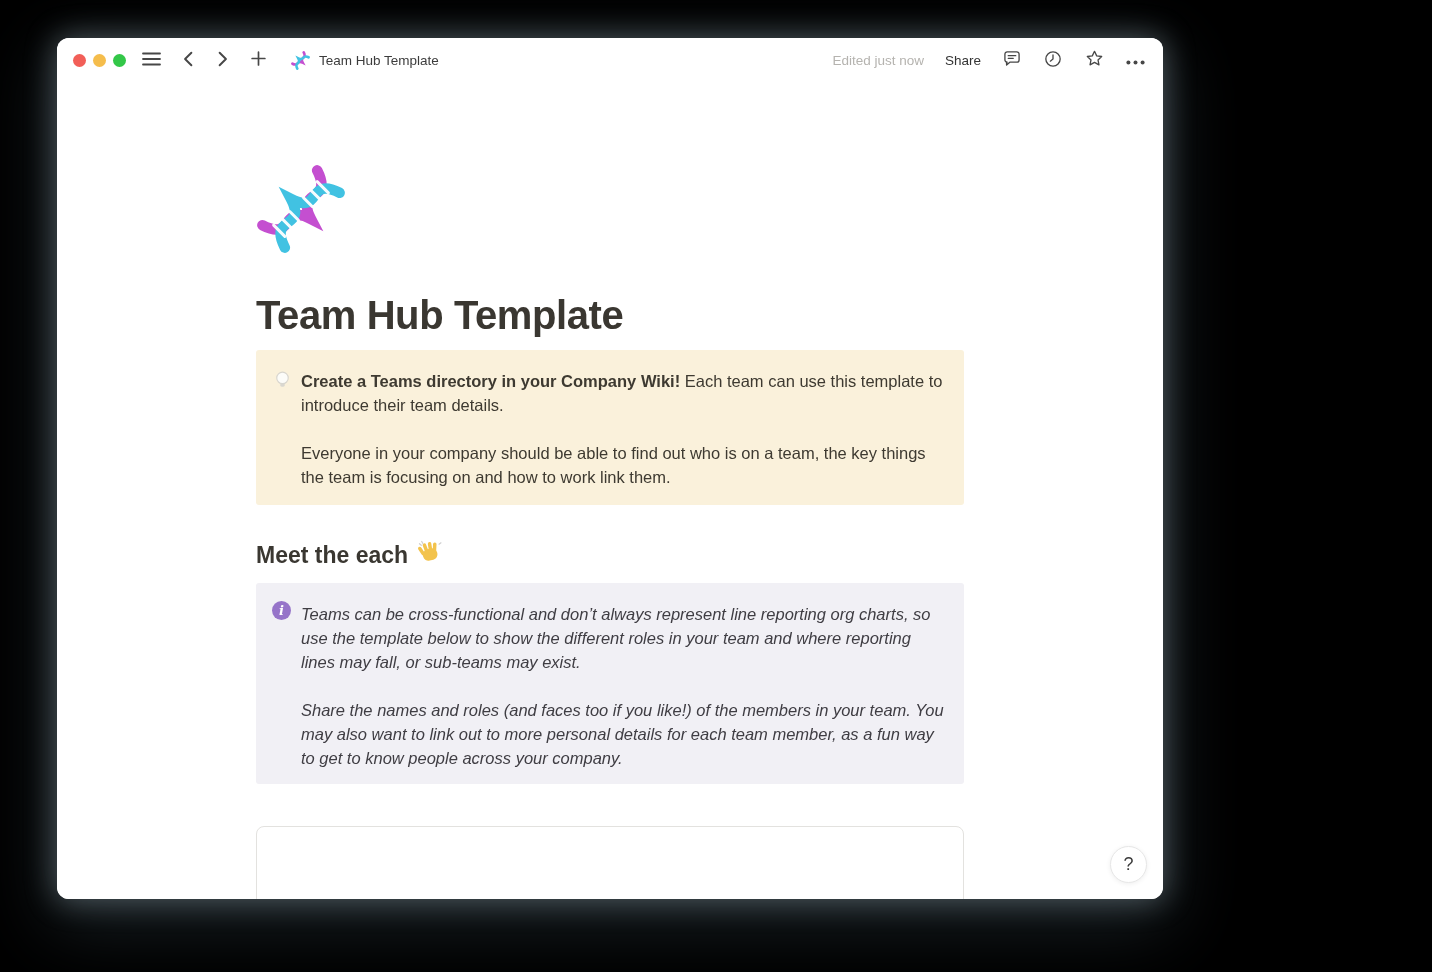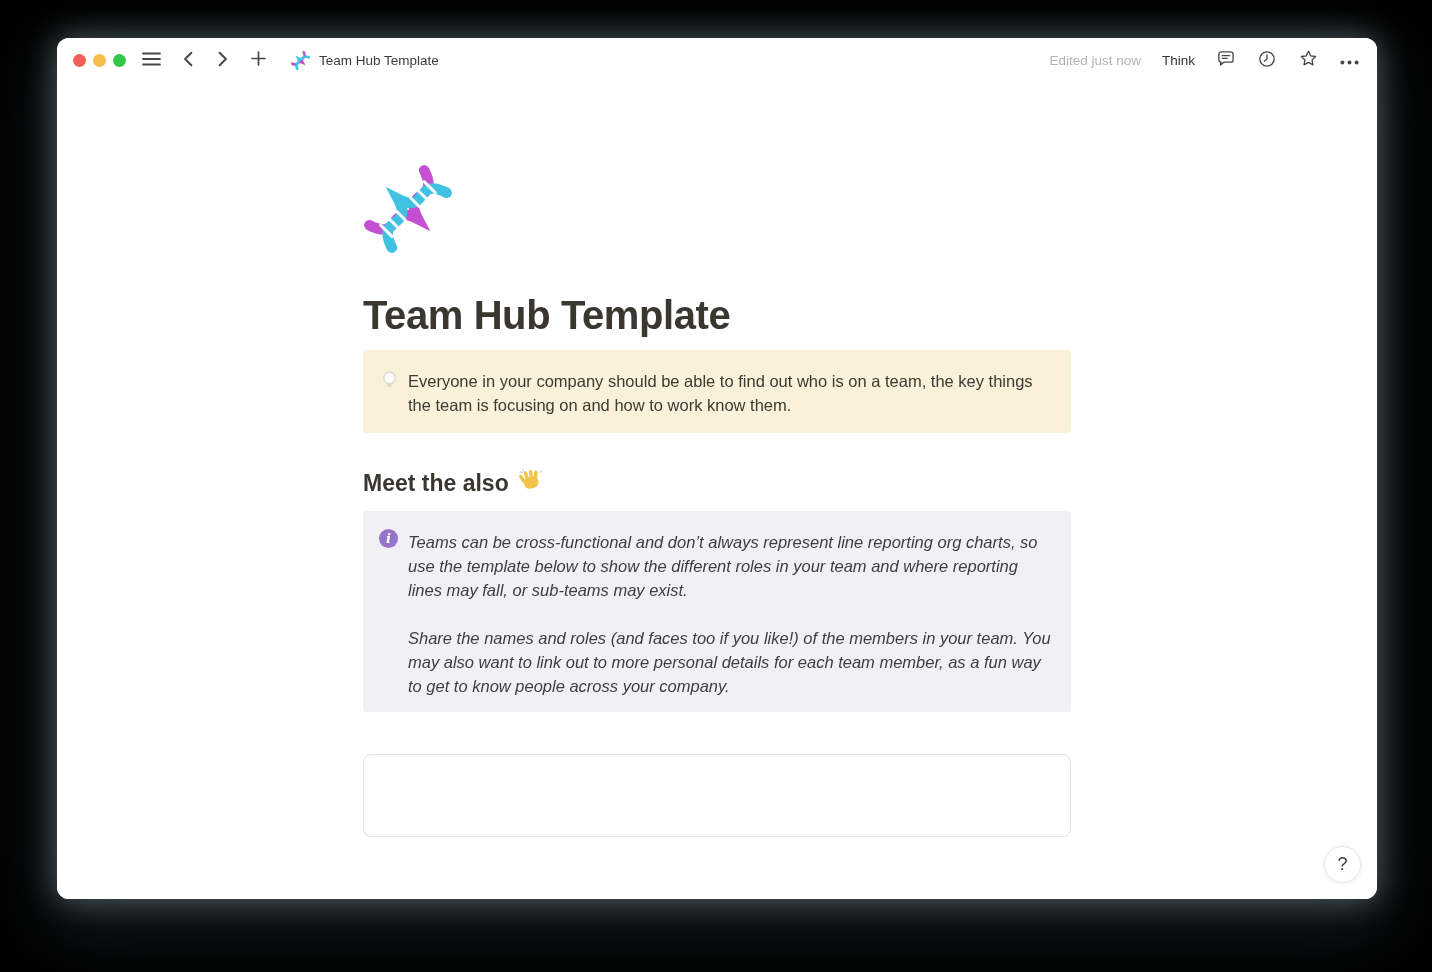--- a/index.html
+++ b/index.html
@@ -1,21 +1,21 @@
 <!DOCTYPE html>
 <html><head>
 <meta charset="utf-8">
 <style>
   html,body{margin:0;padding:0;}
   body{
     width:1432px;height:972px;background:#000;position:relative;overflow:hidden;
     font-family:"Liberation Sans", sans-serif;
   }
   .window{
-    position:absolute;left:57px;top:38px;width:1320px;height:861px;
+    position:absolute;left:57px;top:38px;width:1106px;height:861px;
     background:#fff;border-radius:12px;overflow:hidden;
     box-shadow:0 0 30px 2px rgba(150,170,180,.45), 0 20px 70px 10px rgba(70,90,100,.35);
   }
   
   .titlebar{
     display:flex;align-items:center;height:44px;padding:0 18px 0 16px;
     background:#fff;
   }
   .traffic{display:flex;gap:7px;margin-right:16px;}
   .light{width:13px;height:13px;border-radius:50%;}
@@ -115,21 +115,21 @@
             <path d="M32 8 C70 20 30 38 66 50 C30 62 70 80 32 92" stroke="#c44fd0" stroke-width="14"></path>
             <path d="M68 8 C30 20 70 38 34 50 C70 62 30 80 68 92" stroke="#41c2e2" stroke-width="14"></path>
           </g>
         </svg>
       </span>
       <span class="tb-title">Team Hub Template</span>
     </div>
 
     <div class="tb-right">
       <span class="edited">Edited just now</span>
-      <button class="share tb-btn" style="margin-left:0">Think</button>
+      <button class="share tb-btn" style="margin-left:0">Share</button>
       <button class="tb-btn" style="margin-left:0">
         <span>
           <svg width="20" height="20" viewBox="0 0 24 24" fill="none" stroke="#474747" stroke-width="1.6" stroke-linejoin="round" stroke-linecap="round">
             <path d="M3.5 6.2A2.7 2.7 0 0 1 6.2 3.5h11.6a2.7 2.7 0 0 1 2.7 2.7v6.9a2.7 2.7 0 0 1-2.7 2.7H9.4l-3.9 3.4v-3.4h.7a2.7 2.7 0 0 1-2.7-2.7z"></path>
             <path d="M7.5 8h9M7.5 11.2h6"></path>
           </svg>
         </span>
       </button>
       <button class="tb-btn" style="margin-left:0">
         <span>
@@ -175,25 +175,26 @@
 
       <h1 class="page-title">Team Hub Template</h1>
 
       <div class="callout tip">
         <span class="co-icon">
           <svg width="23" height="23" viewBox="0 0 24 24">
             <circle cx="12" cy="9.3" r="6" fill="#fcfcf9" stroke="#d8d6cf" stroke-width="1.2"></circle>
             <path d="M9.7 14.8h4.6v2.1a1.5 1.5 0 0 1-1.5 1.5h-1.6a1.5 1.5 0 0 1-1.5-1.5z" fill="#d9d7d0"></path>
           </svg>
         </span>
-        <p>Everyone in your company should be able to find out who is on a team, the key things the team is focusing on and how to work know them.</p>
+        <p><b>Create a Teams directory in your Company Wiki!</b><span> Each team can use this template to introduce their team details.</span></p>
+        <p>Everyone in your company should be able to find out who is on a team, the key things the team is focusing on and how to work link them.</p>
       </div>
 
       <h2 class="section-heading">
-        <span>Meet the also</span>
+        <span>Meet the each</span>
         <span class="hand">
           <svg width="27" height="27" viewBox="0 0 24 24">
             <g stroke="#cfcfcf" stroke-width="1.1" stroke-linecap="round">
               <path d="M2.2 4.2l1.6 1.4M4.2 2.2l1 1.8M21.3 3.4l-1.7 1.2"></path>
             </g>
             <g fill="#f3c34c" transform="rotate(-14 12 13)">
               <rect x="5" y="8.6" width="13" height="10.2" rx="4.8"></rect>
               <rect x="3.2" y="4.6" width="3.1" height="8.4" rx="1.55" transform="rotate(-20 4.75 8.8)"></rect>
               <rect x="7.4" y="2.8" width="3.1" height="9.2" rx="1.55" transform="rotate(-7 8.95 7.4)"></rect>
               <rect x="11.5" y="2.7" width="3.1" height="9.2" rx="1.55" transform="rotate(5 13.05 7.3)"></rect>

